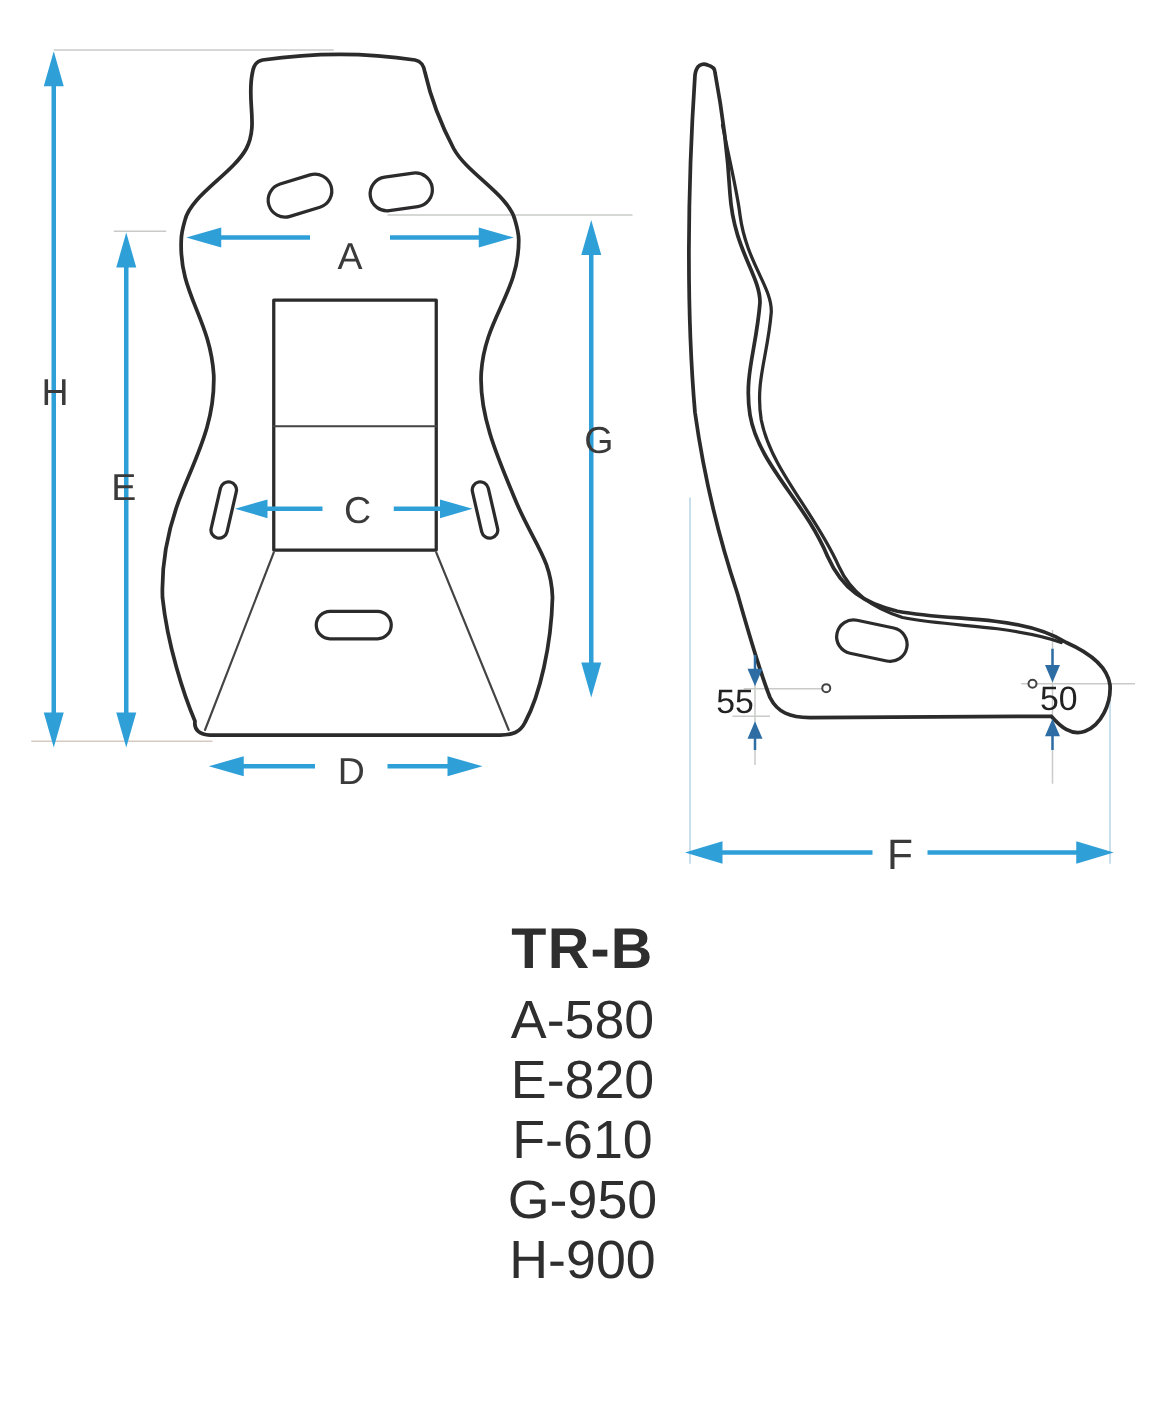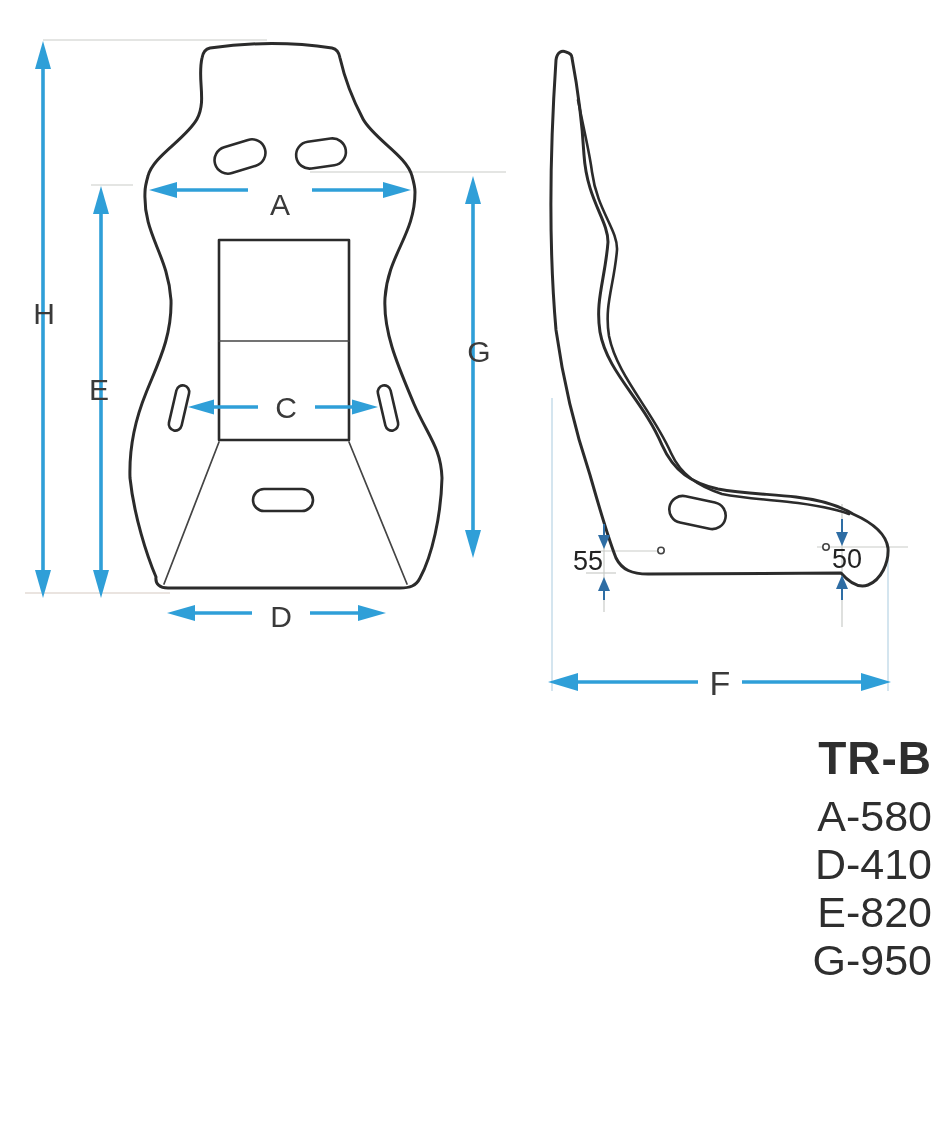--- a/index.html
+++ b/index.html
@@ -17,21 +17,21 @@
   .refb{stroke:var(--c-ref_blue,#b7d4e4);stroke-width:1.2;fill:none;}
   .arr{stroke:var(--c-arrow,#2f9fd8);stroke-width:3.6;fill:none;}
   .arrhead{fill:var(--c-arrow,#2f9fd8);stroke:none;}
   .sarr{stroke:var(--c-arrow_dark,#2e6da4);stroke-width:2;fill:none;}
   .sarrhead{fill:var(--c-arrow_dark,#2e6da4);stroke:none;}
   .dimlabel{fill:var(--c-label,#3a3a3a);font-size:30px;}
   .dimlabel-f{fill:var(--c-label,#3a3a3a);font-size:34px;}
   .smalldim{fill:#222;font-size:27px;}
   .hole{fill:#fff;stroke:#444;stroke-width:1.6;}
   
-  .spec{position:absolute;top:732px;left:0;width:932px;text-align:right;color:var(--c-spec_text,#2e2e2e);}
+  .spec{position:absolute;top:732px;left:0;width:932px;text-align:center;color:var(--c-spec_text,#2e2e2e);}
   .spec-title{font-size:46px;font-weight:800;letter-spacing:1px;line-height:52px;margin-bottom:8px;}
   .spec-row{font-size:43px;line-height:48px;font-weight:400;}
 </style>
 </head>
 <body>
 
 <div class="stage">
 
   <svg width="932" height="720" viewBox="0 0 932 720">
 
@@ -188,18 +188,19 @@
       <path class="sarrhead" d="M 842,575 L 836,589 L 848,589 Z"></path>
       <line class="sarr" x1="842" y1="587" x2="842" y2="600"></line>
       <text class="smalldim" x="847" y="568" text-anchor="middle">50</text>
     </g>
   </svg>
 
   
   <div class="spec">
     <div class="spec-title">TR-B</div>
     <div class="spec-row">A-580</div>
-    <div class="spec-row">D-410</div>
     <div class="spec-row">E-820</div>
+    <div class="spec-row">F-610</div>
     <div class="spec-row">G-950</div>
+    <div class="spec-row">H-900</div>
   </div>
 
 </div>
 
 </body></html>

